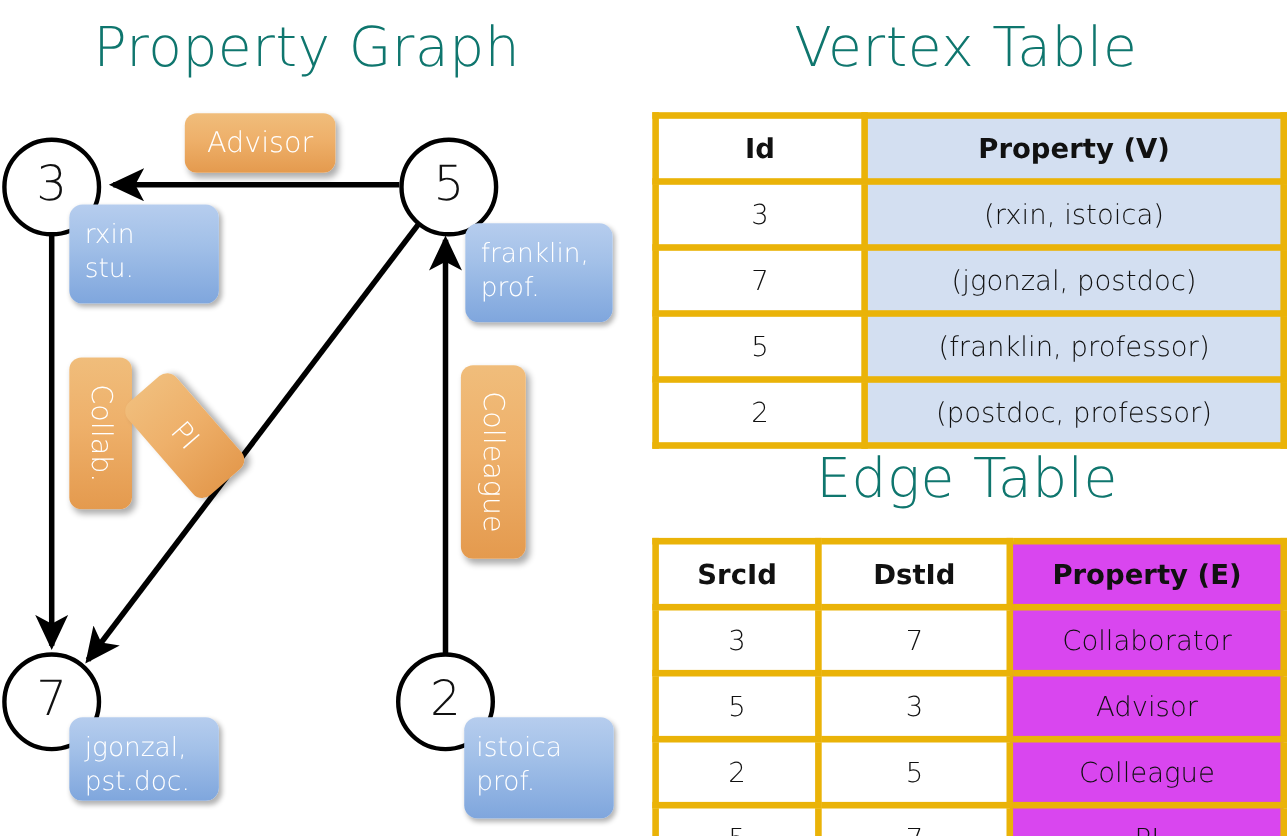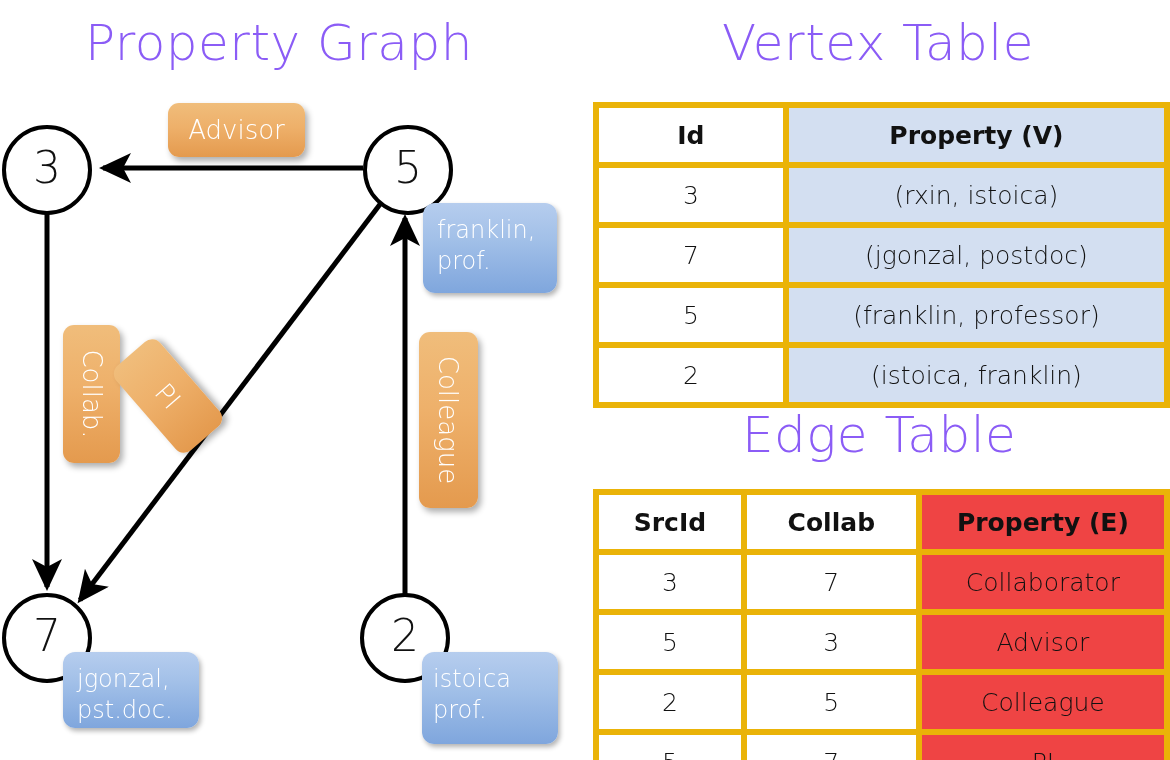--- a/index.html
+++ b/index.html
@@ -8,21 +8,21 @@
     font-family:"Liberation Sans", sans-serif;
     overflow:hidden;position:relative;
   }
   .stage{position:absolute;left:0;top:0;width:1170px;height:760px;}
 
   
   .title{
     position:absolute;
     font-family:"DejaVu Sans", sans-serif;
     font-weight:300;
-    color:#8b5cf6;
+    color:#0f766e;
     white-space:nowrap;
     letter-spacing:.5px;
   }
   #title-property-graph{left:85px;top:14px;font-size:50px;}
   #title-vertex-table{left:722px;top:14px;font-size:50px;}
   #title-edge-table{left:742px;top:406px;font-size:50px;}
 
   
   #graph-svg{position:absolute;left:0;top:0;width:585px;height:760px;}
 
@@ -61,21 +61,21 @@
   .tbl{position:absolute;border-collapse:collapse;table-layout:fixed;}
   .tbl td,.tbl th{
     border:6px solid #eab308;
     font-family:"DejaVu Sans", sans-serif;
     font-weight:300;font-size:25px;color:#111;
     text-align:center;vertical-align:middle;
     padding:0;height:54px;
   }
   .tbl th{font-weight:700;font-size:25px;}
   .cell-blue{background:#d3dff1;}
-  .cell-orange{background:#ef4444;}
+  .cell-orange{background:#d946ef;}
   .cell-white{background:#ffffff;}
 
   #vertex-table{left:593px;top:102px;}
   #vertex-table .c-id{width:190px;}
   #vertex-table .c-prop{width:385px;margin-left:28px;}
 
   #edge-table{left:593px;top:489px;}
   #edge-table .c-src{width:148px;margin-top:26px;}
   #edge-table .c-dst{width:176px;}
   #edge-table .c-prop{width:250px;}
@@ -119,20 +119,24 @@
   <div class="node" id="node-5" style="left:363px;top:125px;">
     <span>5</span>
   </div>
   <div class="node" id="node-7" style="left:2px;top:593px;">
     <span>7</span>
   </div>
   <div class="node" id="node-2" style="left:360px;top:593px;">
     <span>2</span>
   </div>
 
+  <div class="vbox" style="left:63px;top:186px;width:136px;height:90px;">
+    <div>rxin</div>
+    <div>stu.</div>
+  </div>
   <div class="vbox" style="left:423px;top:188px;width:134px;height:90px;margin-top:15px;">
     <div>franklin,</div>
     <div>prof.</div>
   </div>
   <div class="vbox" style="left:63px;top:652px;width:136px;height:76px;">
     <div>jgonzal,</div>
     <div>pst.doc.</div>
   </div>
   <div class="vbox" style="left:422px;top:652px;width:136px;height:92px;padding-left:11px;">
     <div>istoica</div>
@@ -170,30 +174,30 @@
       <tr>
         <td class="cell-white">7</td>
         <td class="cell-blue">(jgonzal, postdoc)</td>
       </tr>
       <tr>
         <td class="cell-white">5</td>
         <td class="cell-blue">(franklin, professor)</td>
       </tr>
       <tr>
         <td class="cell-white">2</td>
-        <td class="cell-blue">(istoica, franklin)</td>
+        <td class="cell-blue">(postdoc, professor)</td>
       </tr>
     </tbody>
   </table>
 
   <table class="tbl" id="edge-table">
     <thead>
       <tr>
         <th class="c-src cell-white">SrcId</th>
-        <th class="c-dst cell-white">Collab</th>
+        <th class="c-dst cell-white">DstId</th>
         <th class="c-prop cell-orange">Property (E)</th>
       </tr>
     </thead>
     <tbody>
       <tr>
         <td class="cell-white">3</td>
         <td class="cell-white">7</td>
         <td class="cell-orange">Collaborator</td>
       </tr>
       <tr>

